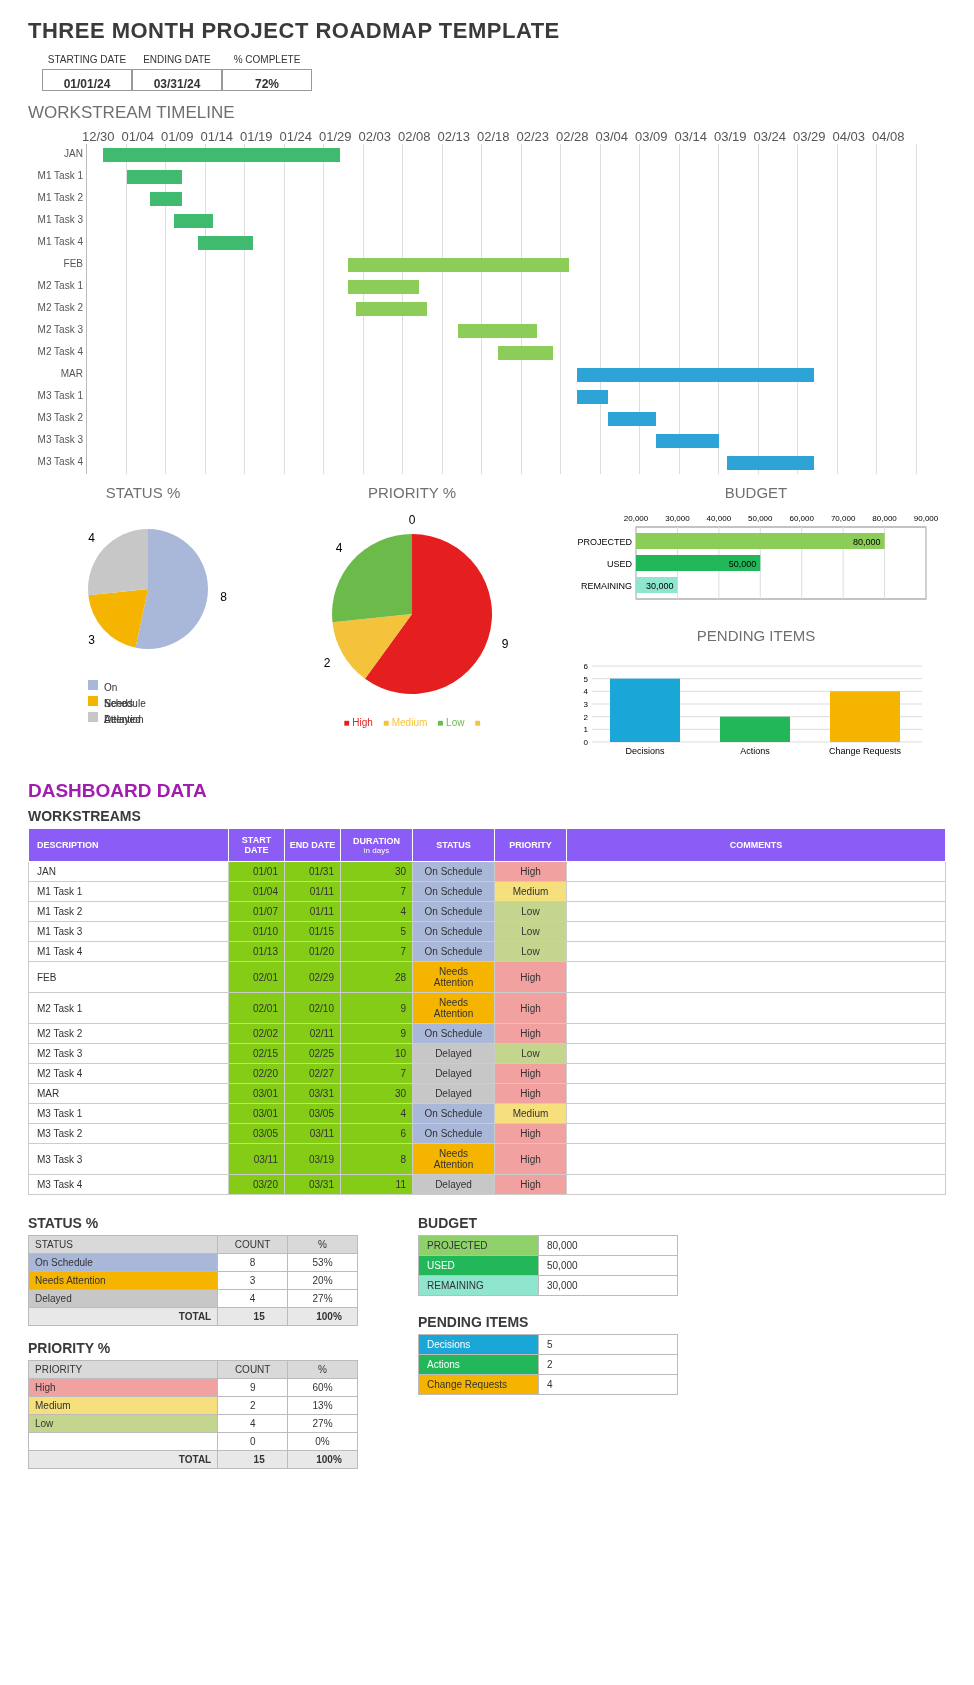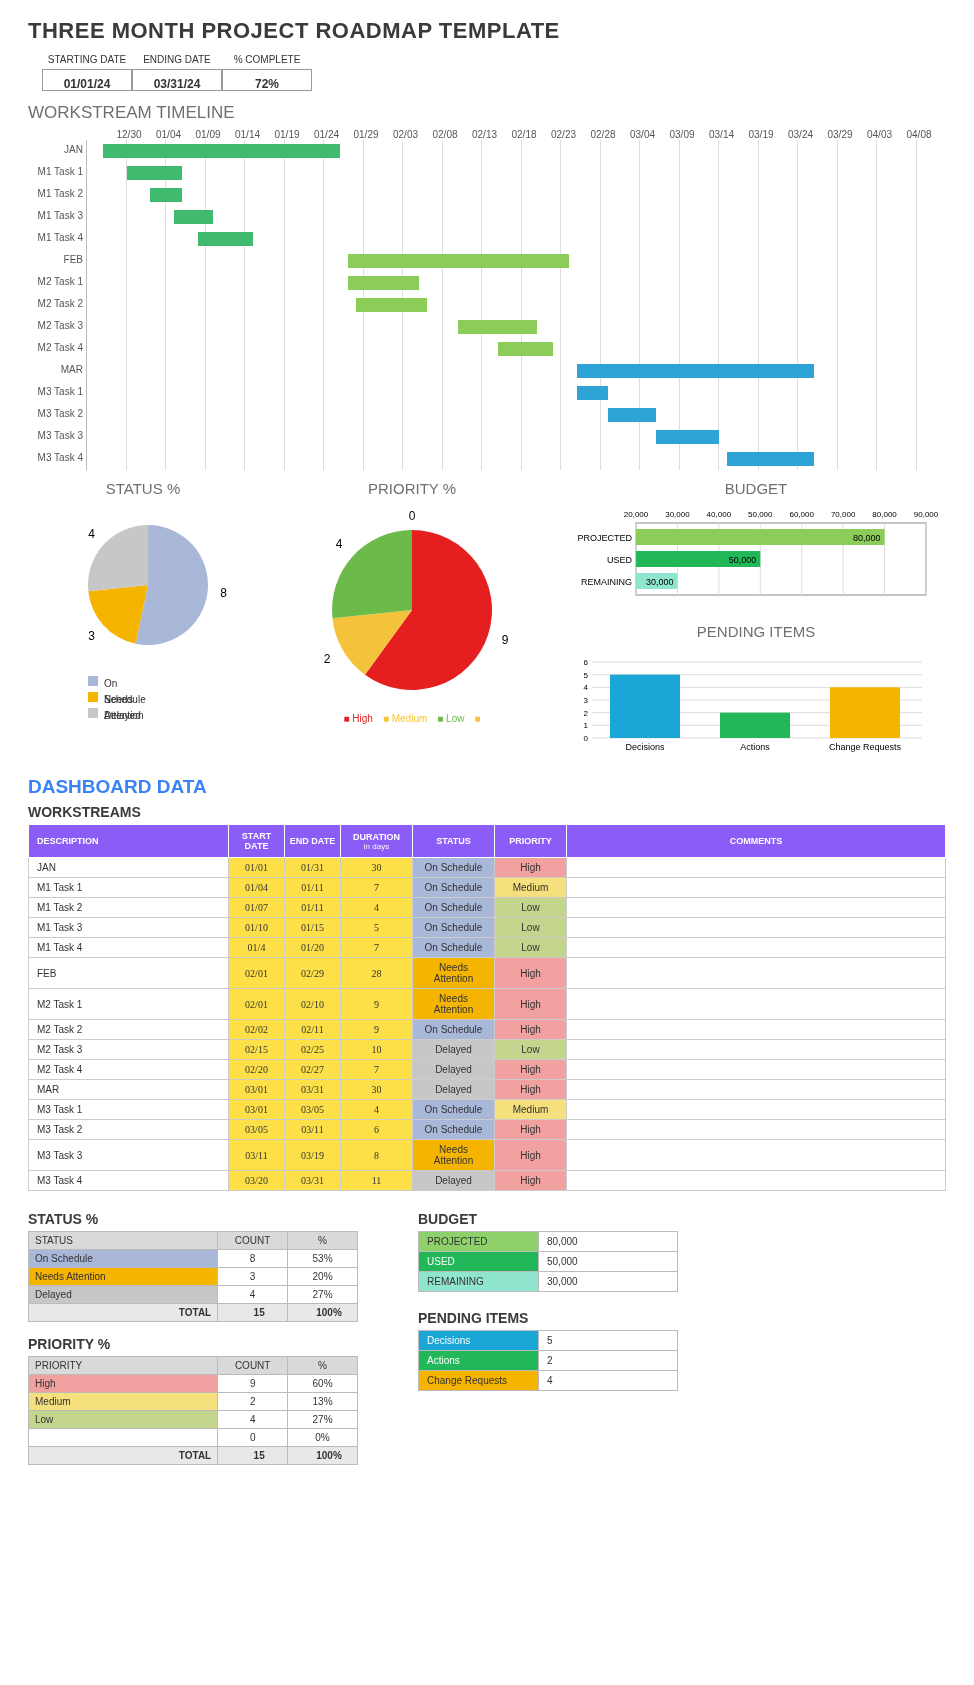--- a/index.html
+++ b/index.html
@@ -20,42 +20,42 @@
     margin: 0 0 10px 0;
   }
   h2.section-title {
     font-size: 17px;
     color: #6f6f6f;
     font-weight: normal;
     margin: 12px 0 6px 0;
   }
   h2.data-title {
     font-size: 19px;
-    color: #3b82f6;
+    color: #a21caf;
     font-weight: bold;
     margin: 18px 0 2px 0;
   }
   h3.sub-title {
     font-size: 14px;
     color: #3a3a3a;
     font-weight: bold;
     margin: 6px 0 4px 0;
   }
 
   
   .header-row { display: flex; align-items: flex-end; gap: 0; }
   .campaign-label { font-size: 11px; font-weight: bold; }
   .campaign-box { border: 1px solid #999; height: 30px; width: 330px; }
   .info-cell { width: 90px; text-align: center; }
   .info-label { font-size: 10px; margin-bottom: 4px; }
   .info-box { border: 1px solid #999; height: 22px; line-height: 28px; font-weight: bold; font-size: 12px; }
 
   
   .gantt-wrap { position: relative; margin-top: 6px; }
-  .gantt-dates { display: flex; margin-left: 40px; font-size: 10px; color: #555; justify-content: flex-end; }
+  .gantt-dates { display: flex; margin-left: 54px; font-size: 13px; color: #555; }
   .gantt-dates span { width: 39.5px; flex: 0 0 39.5px; text-align: left; }
   .gantt-body { position: relative; margin-left: 58px; height: 330px; border-left: 1px solid #bbb; }
   .gantt-grid { position: absolute; top: 0; bottom: 0; left: 0; right: 0; display: flex; }
   .gantt-grid div { width: 39.5px; flex: 0 0 39.5px; border-right: 1px solid #ddd; }
   .gantt-rows { position: relative; }
   .gantt-row { height: 22px; position: relative; }
   .gantt-label { position: absolute; left: -58px; width: 54px; text-align: right; font-size: 10px; top: 4px; color: #555; }
   .gantt-bar { position: absolute; height: 14px; top: 4px; }
 
   
@@ -79,21 +79,21 @@
   table.ws { width: 100%; }
   table.ws th { background: #8b5cf6; color: #fff; font-size: 9px; padding: 6px 4px; border: 1px solid #fff; text-align: center; font-weight: bold; }
   table.ws th.desc { text-align: left; width: 200px; padding-left: 8px; }
   table.ws th.date { width: 56px; }
   table.ws th.dur { width: 72px; }
   table.ws th sub { display: block; font-size: 8px; font-weight: normal; }
   table.ws th.stat { width: 82px; }
   table.ws th.prio { width: 72px; }
   table.ws td { border: 1px solid #ccc; padding: 4px 6px; font-size: 10px; }
   table.ws td.desc { text-align: left; padding-left: 8px; }
-  table.ws td.ctr { text-align: center; background: #fde047; font-family: Liberation Serif, serif; }
+  table.ws td.ctr { text-align: right; background: #84cc16; }
   table.ws td.status { text-align: center; }
   table.ws td.prio { text-align: center; }
 
   
   .st-onschedule { background: #a9b7d8; }
   .st-needs { background: #f5b400; }
   .st-delayed { background: #c7c7c7; }
   
   .pr-high { background: #f2a1a1; }
   .pr-medium { background: #f5e07d; }
@@ -390,21 +390,21 @@
         <td class="desc">M1 Task 3</td>
         <td class="ctr">01/10</td>
         <td class="ctr">01/15</td>
         <td class="ctr">5</td>
         <td class="status st-onschedule">On Schedule</td>
         <td class="prio pr-low">Low</td>
         <td></td>
       </tr>
       <tr>
         <td class="desc">M1 Task 4</td>
-        <td class="ctr">01/4</td>
+        <td class="ctr">01/13</td>
         <td class="ctr">01/20</td>
         <td class="ctr">7</td>
         <td class="status st-onschedule">On Schedule</td>
         <td class="prio pr-low">Low</td>
         <td></td>
       </tr>
       <tr>
         <td class="desc">FEB</td>
         <td class="ctr">02/01</td>
         <td class="ctr">02/29</td>

